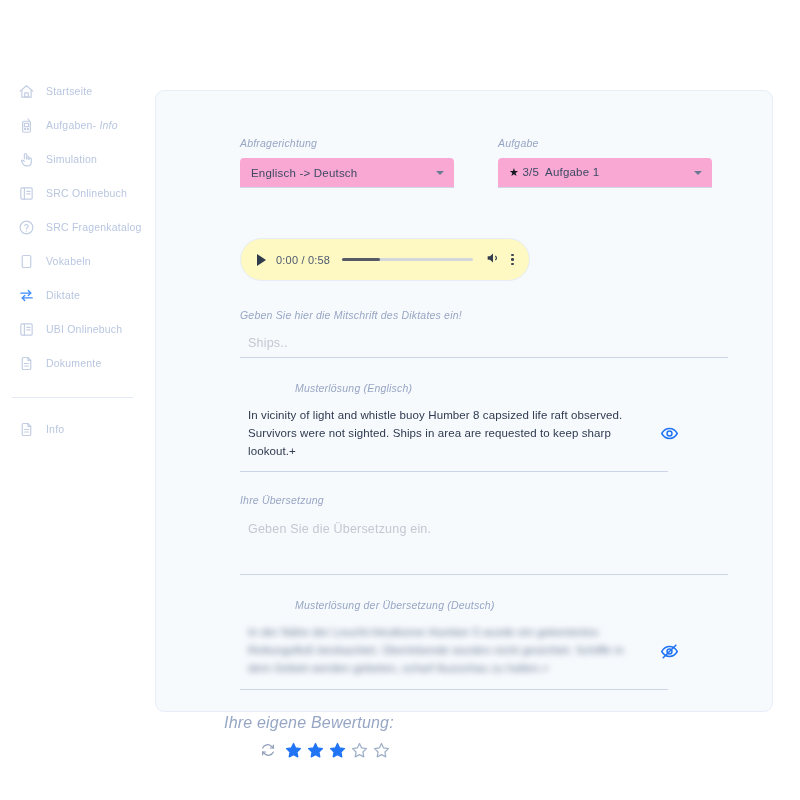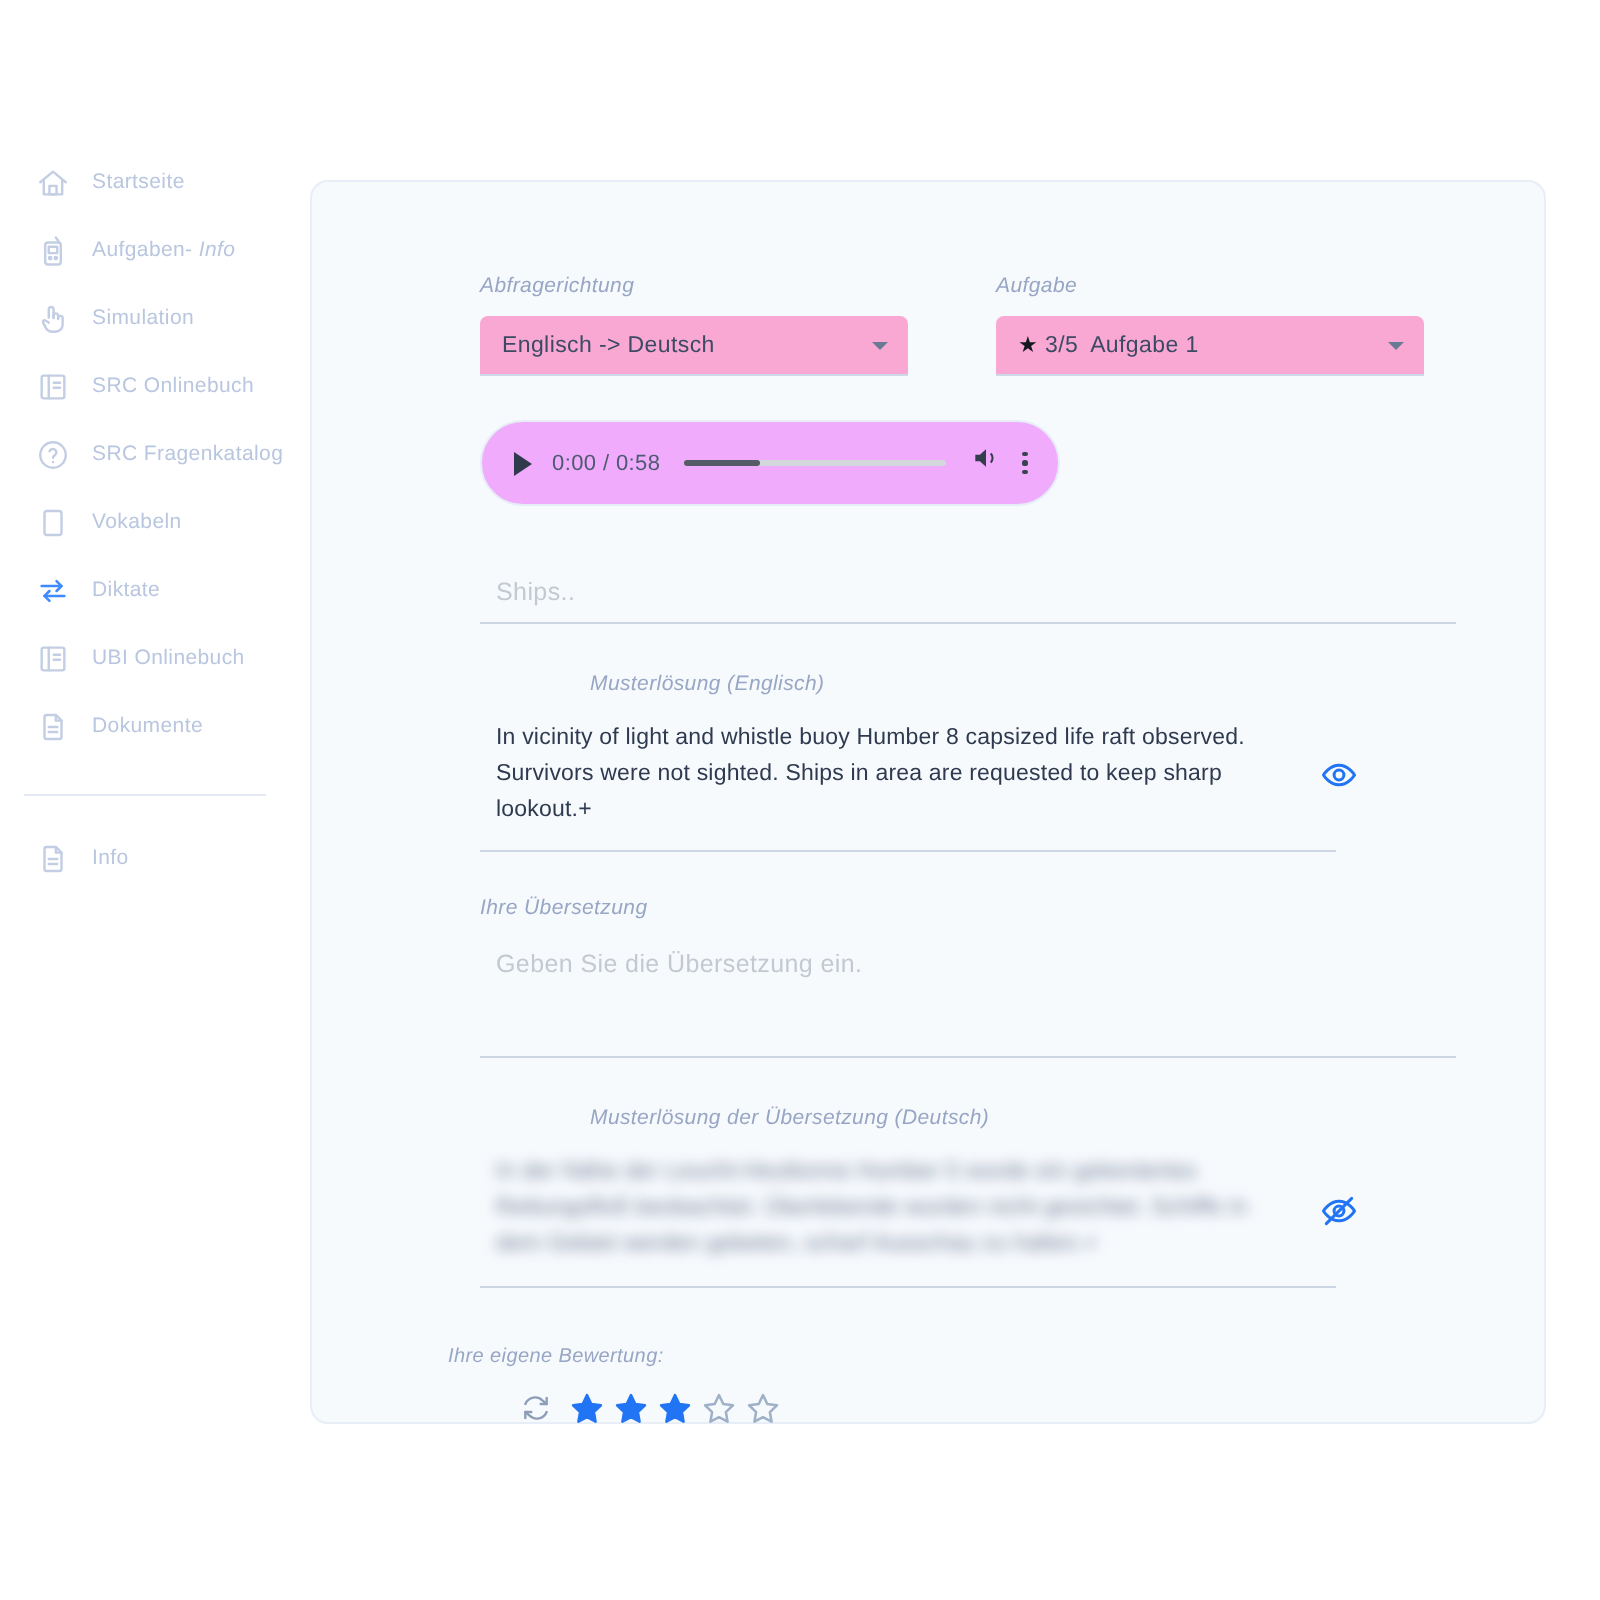--- a/index.html
+++ b/index.html
@@ -77,26 +77,27 @@
     width: 0; height: 0;
     border-left: 4px solid transparent;
     border-right: 4px solid transparent;
     border-top: 4.5px solid #6b7a93;
   }
 
   
   .player-wrap { padding: 22px 84px 0 84px; }
   .player {
     width: 290px; height: 43px;
-    background: #f0abfc;
+    background: #fef9c3;
     border: 1px solid #e6edf7;
     border-radius: 22px;
     display: flex; align-items: center;
     padding: 0 14px 0 16px;
     gap: 10px;
+    margin-top: 28px;
   }
   .play-btn {
     width: 0; height: 0; cursor: pointer;
     border-top: 6px solid transparent;
     border-bottom: 6px solid transparent;
     border-left: 9px solid #2f3a4c;
     flex: 0 0 auto;
   }
   .time { font-size: 11px; color: #4d5a70; white-space: nowrap; letter-spacing: .2px; }
   .progress {
@@ -153,21 +154,21 @@
   .solution-de .body-text {
     filter: blur(3.4px);
     color: #6a7894;
     user-select: none;
   }
   .solution-de .underline { width: 428px; }
 
   
   .rating { padding: 24px 84px 0 68px; }
   .rating-label {
-    font-size: 10px; font-style: italic; color: #97a6c4; letter-spacing: .2px; text-align: center;
+    font-size: 16px; font-style: italic; color: #97a6c4; letter-spacing: .2px; text-align: center;
   }
   .stars-row {
     display: flex; align-items: center; gap: 3px;
     padding-left: 36px; margin-top: 9px;
   }
   .reset-icon { width: 16px; height: 16px; margin-right: 5px; cursor: pointer; display:block; }
   .reset-icon svg { display:block; width:16px; height:16px; }
   .star-ico { width: 19px; height: 19px; cursor: pointer; display: block; }
   .star-ico svg { display: block; width: 19px; height: 19px; }
 </style>
@@ -333,20 +334,21 @@
           </span>
           <span class="kebab">
               <span></span>
               <span></span>
               <span></span>
             </span>
         </div>
       </div>
 
       <div class="sec dictation">
+        <span class="sec-label">Geben Sie hier die Mitschrift des Diktates ein!</span>
         <div class="input-area">
           <span class="placeholder">Ships..</span>
         </div>
         <div class="underline"></div>
       </div>
 
       <div class="sec solution">
         <span class="sec-label indent">Musterlösung (Englisch)</span>
         <div class="body-row">
           <span class="body-text">In vicinity of light and whistle buoy Humber 8 capsized life raft observed. Survivors were not sighted. Ships in area are requested to keep sharp lookout.+</span>

